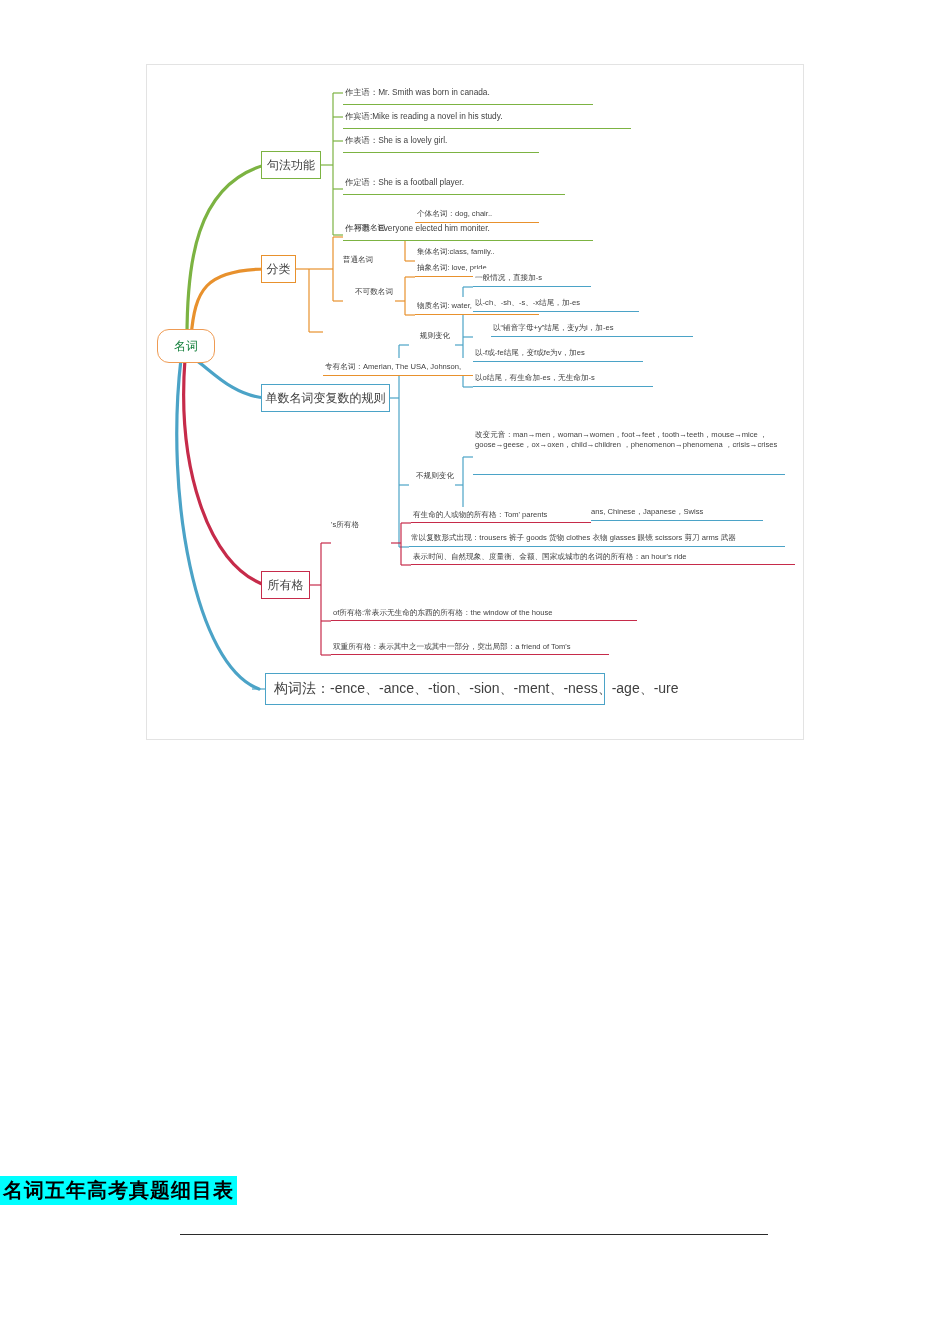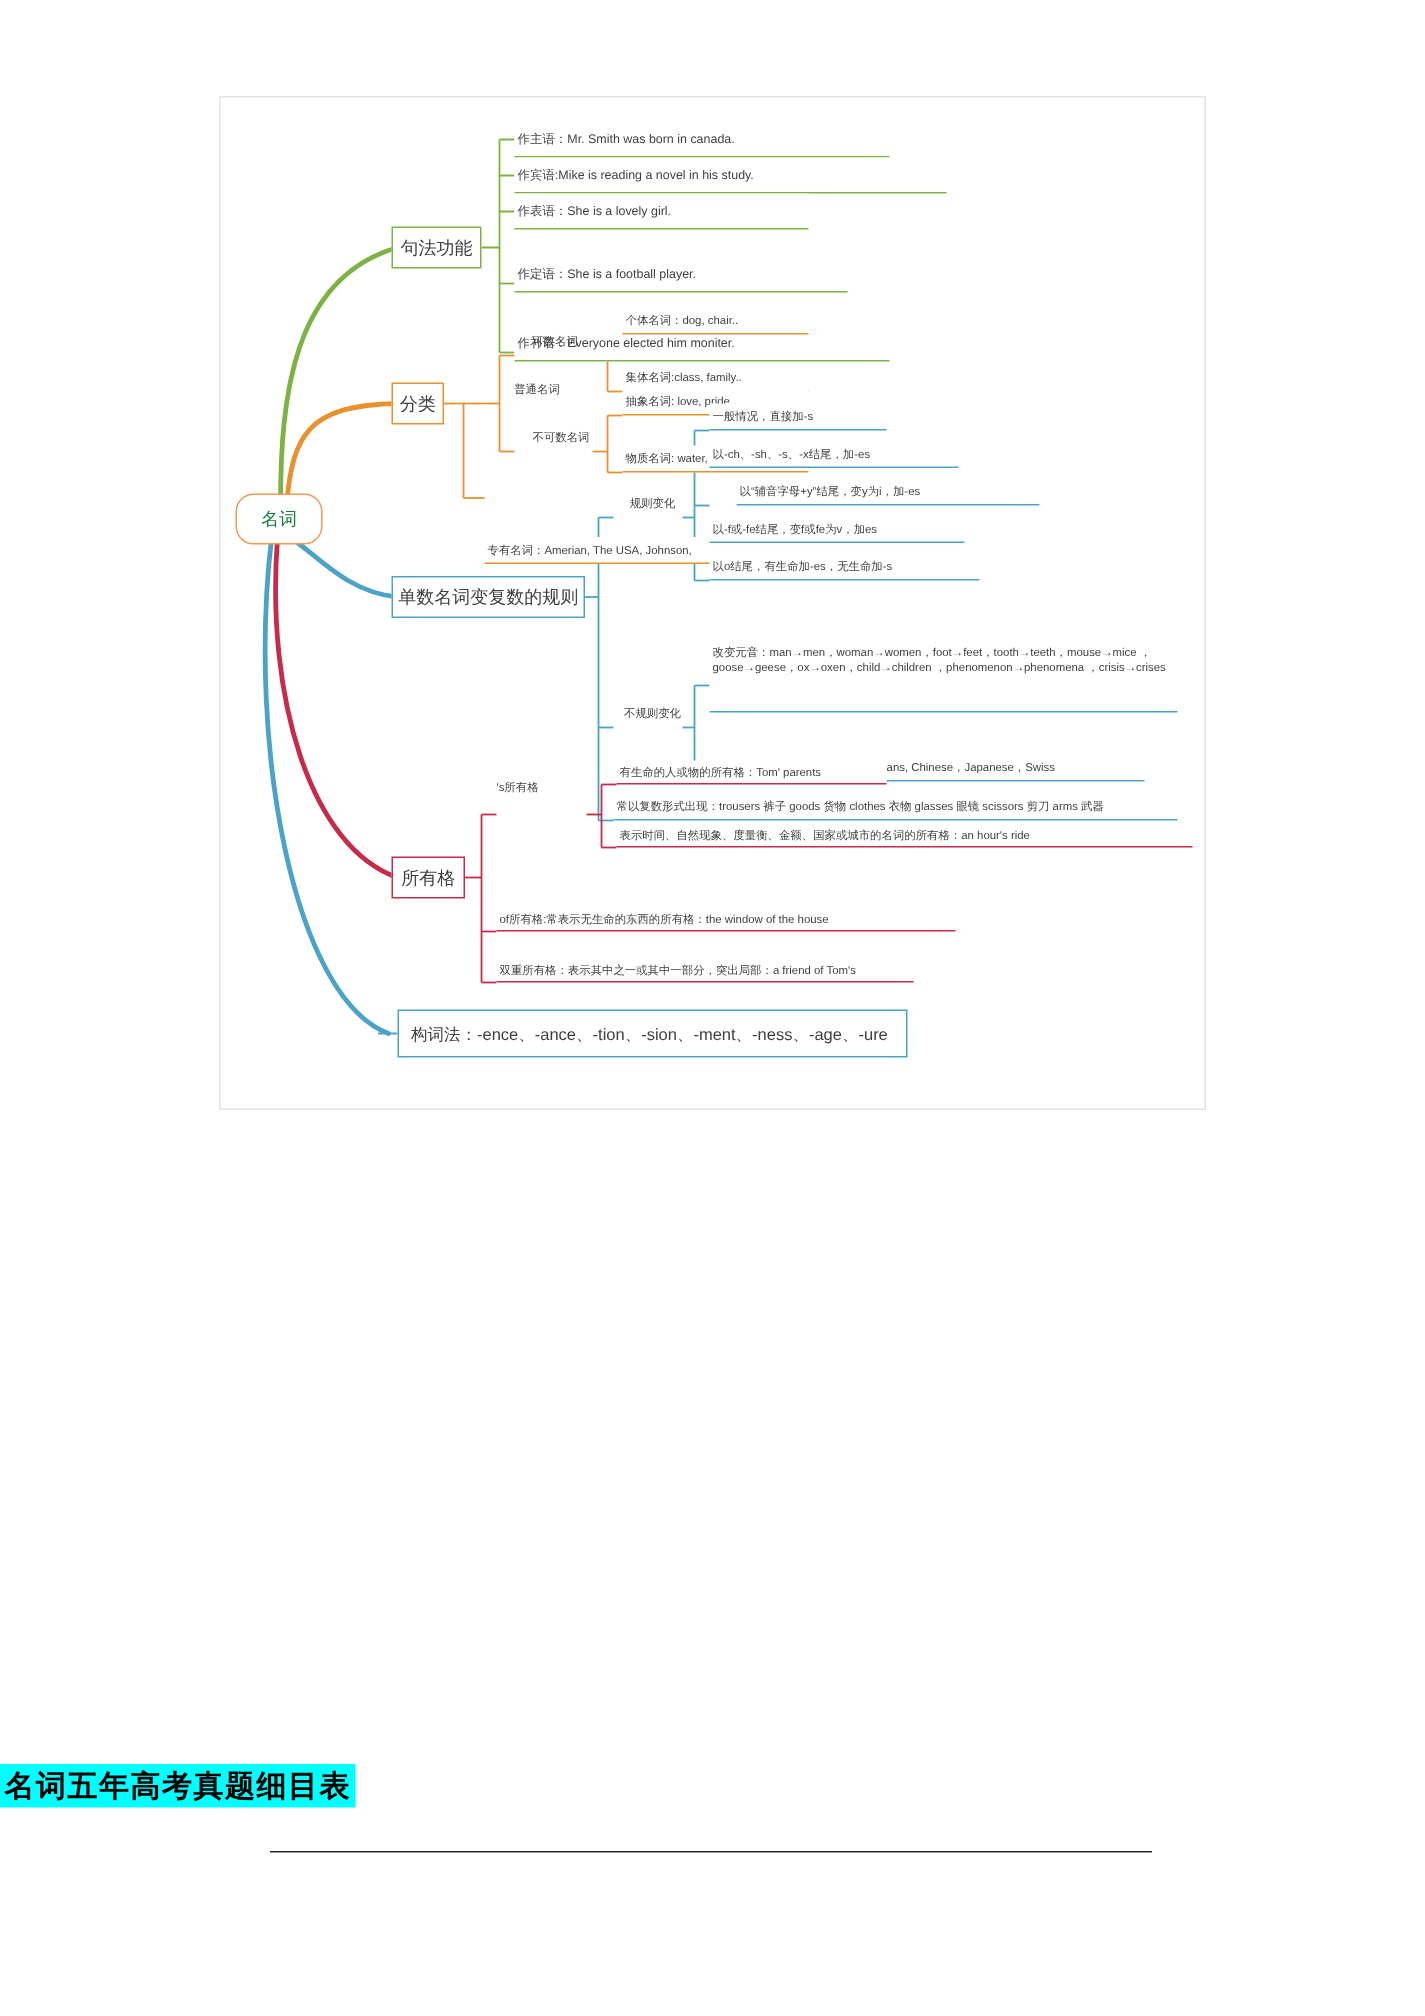--- a/index.html
+++ b/index.html
@@ -33,21 +33,21 @@
   .plain{border:0;background:transparent;}
 
   .g-border{border-color:#7cb342;}
   .o-border{border-color:#e8912d;}
   .b-border{border-color:#4ba3c7;}
   .r-border{border-color:#c62b4a;}
 
   .t-sub{font-size:12px;}
   .t-leaf{font-size:8.3px;}
   .t-small{font-size:7.6px;}
-  .t-mid{font-size:11px;}
+  .t-mid{font-size:14px;}
   .t-ctr{font-size:12px;}
   .t-wrap{white-space:normal;line-height:1.35;align-items:flex-start;padding-top:1px;}
 
   
   #bottom-title-wrap{
     position:absolute;left:0;top:1176px;width:924px;text-align:left;text-decoration:underline;
   }
   #bottom-title{
     display:inline-block;background:#00ffff;color:#000;
     font-family:"DejaVu Serif","Liberation Serif",serif;

